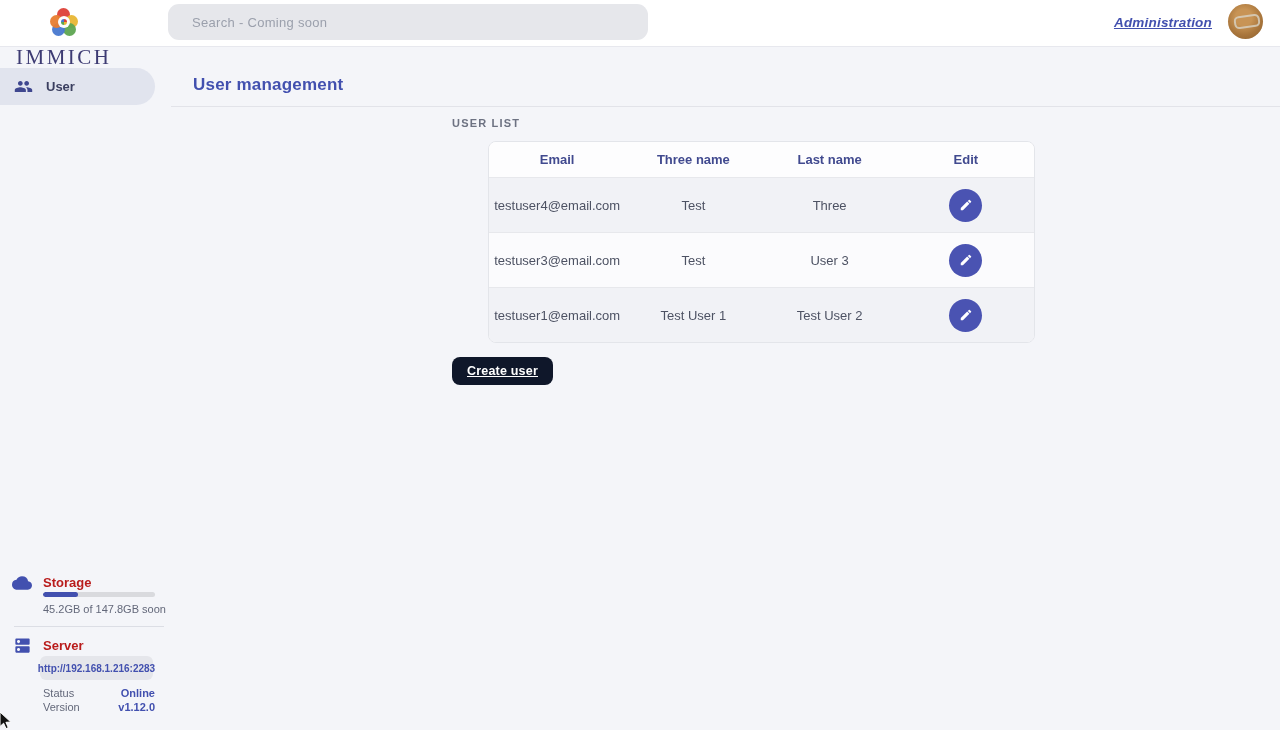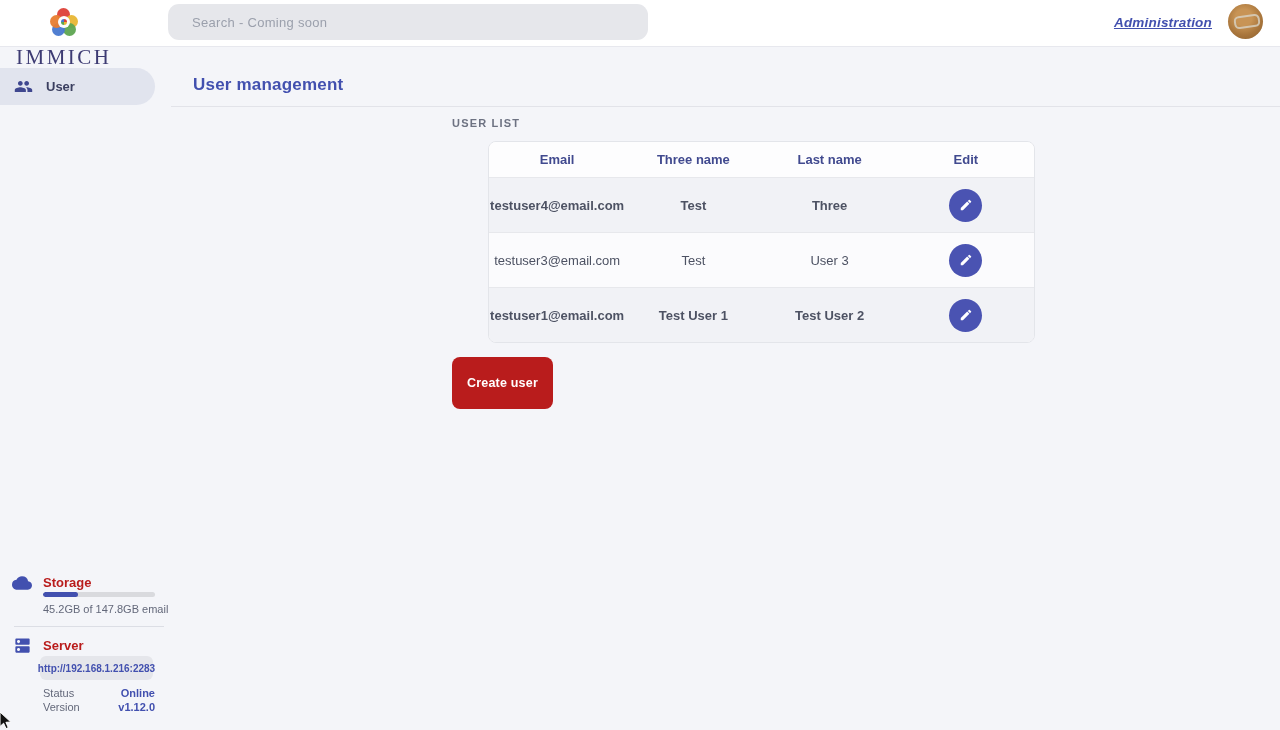--- a/index.html
+++ b/index.html
@@ -84,33 +84,34 @@
     position:absolute; left:452px; top:117px;
     font-size:11px; font-weight:600; color:#6d7282; letter-spacing:1.2px;
   }
   .user-table {
     position:absolute; left:452px; top:141px; width:547px;
     background:#fdfdfe; border:1px solid #e3e5ea; border-radius:8px;
     overflow:hidden; font-size:13px;margin-left:36px;
   }
   .t-row { display:flex; align-items:center; height:55px; }
   .t-row.head { height:35px; background:#fdfdfe; }
-  .t-row.odd  { background:#f1f2f6; border-top:1px solid #e7e8ec;font-weight:bold; }
+  .t-row.odd  { background:#f1f2f6; border-top:1px solid #e7e8ec; }
   .t-row.even { background:#fbfbfd; border-top:1px solid #e7e8ec; }
   .t-cell { width:25%; text-align:center; color:#4d5263; }
   .t-row.head .t-cell { font-weight:700; color:#414a8f; font-size:13px; }
   .edit-btn {
     width:33px; height:33px; border-radius:50%; border:none; cursor:pointer;
     background:#4a53b2; color:#fff; display:inline-flex; align-items:center; justify-content:center;
   }
   .create-btn {
     position:absolute; left:452px; top:357px;
-    background:#b91c1c; color:#fff; border:none; border-radius:8px;
-    padding:19px 15px; font-size:12.5px; font-weight:700; letter-spacing:.2px; cursor:pointer;
+    background:#0f172a; color:#fff; border:none; border-radius:8px;
+    padding:7px 15px; font-size:12.5px; font-weight:700; letter-spacing:.2px; cursor:pointer;
     font-family:"Liberation Sans", sans-serif;
+    text-decoration:underline;
   }
 
   
   .panel-title { font-size:13px; font-weight:700; color:#b91c1c; }
   .storage-icon { position:absolute; left:12px; top:573px; }
   .storage-title { position:absolute; left:43px; top:575px; }
   .progress-track {
     position:absolute; left:43px; top:592px; width:112px; height:5px;
     background:#d9dade; border-radius:999px; overflow:hidden;
   }
@@ -231,21 +232,21 @@
 
   <span class="storage-icon icon-indigo">
     <svg width="20" height="20" viewBox="0 0 24 24" fill="#4250af">
         <path d="M19.35 10.04A7.49 7.49 0 0 0 12 4C9.11 4 6.6 5.64 5.35 8.04A5.994 5.994 0 0 0 0 14c0 3.31 2.69 6 6 6h13c2.76 0 5-2.24 5-5 0-2.64-2.05-4.78-4.65-4.96z"></path>
       </svg>
   </span>
   <div class="panel-title storage-title">Storage</div>
   <div class="progress-track">
     <div class="progress-fill" style="width: 31%;"></div>
   </div>
-  <div class="storage-usage">45.2GB of 147.8GB email</div>
+  <div class="storage-usage">45.2GB of 147.8GB soon</div>
 
   <div class="side-divider"></div>
 
   <span class="server-icon icon-indigo">
     <svg width="19" height="19" viewBox="0 0 24 24" fill="#4250af">
         <path d="M20 13H4c-.55 0-1 .45-1 1v6c0 .55.45 1 1 1h16c.55 0 1-.45 1-1v-6c0-.55-.45-1-1-1zM7 19c-1.1 0-2-.9-2-2s.9-2 2-2 2 .9 2 2-.9 2-2 2zM20 3H4c-.55 0-1 .45-1 1v6c0 .55.45 1 1 1h16c.55 0 1-.45 1-1V4c0-.55-.45-1-1-1zM7 9c-1.1 0-2-.9-2-2s.9-2 2-2 2 .9 2 2-.9 2-2 2z"></path>
       </svg>
   </span>
   <div class="panel-title server-title">Server</div>
   <div class="server-chip">http://192.168.1.216:2283</div>

